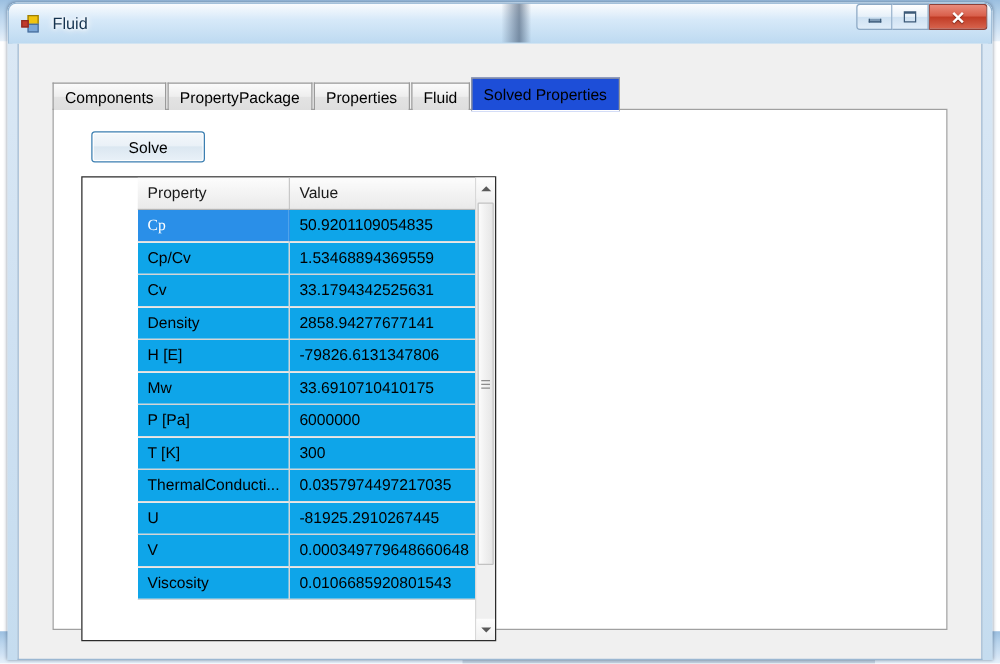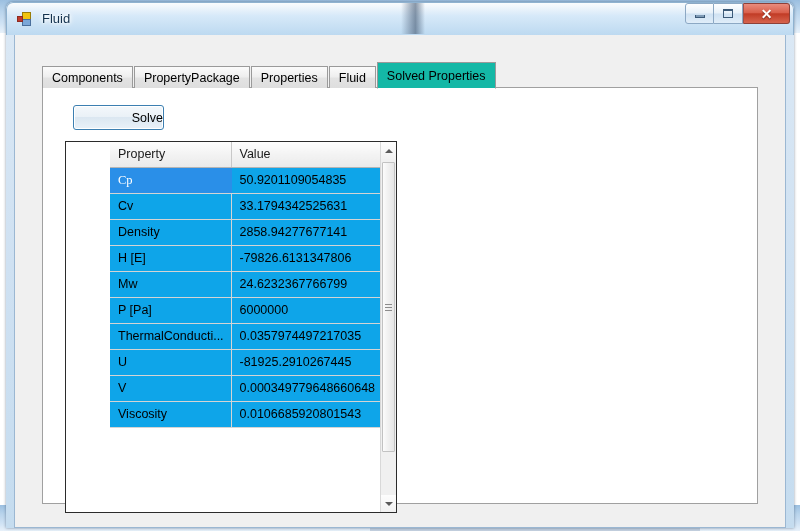--- a/index.html
+++ b/index.html
@@ -211,21 +211,21 @@
     background: linear-gradient(to bottom, #fbfbfb 0%, #eeeeee 48%, #e3e3e3 52%, #dedede 100%);
     border: 1px solid #9a9a9a;
     border-bottom: none;
     box-sizing: border-box;
     white-space: nowrap;
     margin-right: 1px;
     position: relative;
   }
   .tab.active {
     height: 27px;
-    background: #14b8a6;
+    background: #1d4ed8;
     border: 1px solid #9a9a9a;
     border-bottom: 1px solid #ffffff;
     margin-bottom: -1px;
     z-index: 4;
     font-size: 12.5px;
   }
   #tabpanel {
     position: absolute;
     left: 0; top: 23px;
     width: 716px; height: 417px;
@@ -240,21 +240,21 @@
     position: absolute;
     left: 30px; top: 17px;
     width: 91px; height: 25px;
     border: 1px solid #3c7fb1;
     border-radius: 3px;
     background: linear-gradient(to bottom, #f4f8fb 0%, #eaf1f7 46%, #dbe7f1 50%, #e9f1f8 100%);
     box-shadow: inset 0 0 0 1px #ffffff;
     box-sizing: border-box;
     display: flex;
     align-items: center;
-    justify-content: flex-end;
+    justify-content: center;
     font-size: 12.5px;
     color: #000000;
     cursor: default;
   }
 
   
   #datagrid {
     position: absolute;
     left: 22px; top: 53px;
     width: 332px; height: 372px;
@@ -439,38 +439,46 @@
                       <th>Property</th>
                       <th>Value</th>
                     </tr>
                   </thead>
                   <tbody id="grid-body">
                       <tr class="selected">
                         <td class="cell-prop">Cp</td>
                         <td class="cell-value">50.9201109054835</td>
                       </tr>
                       <tr>
+                        <td class="cell-prop">Cp/Cv</td>
+                        <td class="cell-value">1.53468894369559</td>
+                      </tr>
+                      <tr>
                         <td class="cell-prop">Cv</td>
                         <td class="cell-value">33.1794342525631</td>
                       </tr>
                       <tr>
                         <td class="cell-prop">Density</td>
                         <td class="cell-value">2858.94277677141</td>
                       </tr>
                       <tr>
                         <td class="cell-prop">H [E]</td>
                         <td class="cell-value">-79826.6131347806</td>
                       </tr>
                       <tr>
                         <td class="cell-prop">Mw</td>
-                        <td class="cell-value">24.6232367766799</td>
+                        <td class="cell-value">33.6910710410175</td>
                       </tr>
                       <tr>
                         <td class="cell-prop">P [Pa]</td>
                         <td class="cell-value">6000000</td>
+                      </tr>
+                      <tr>
+                        <td class="cell-prop">T [K]</td>
+                        <td class="cell-value">300</td>
                       </tr>
                       <tr>
                         <td class="cell-prop">ThermalConducti...</td>
                         <td class="cell-value">0.0357974497217035</td>
                       </tr>
                       <tr>
                         <td class="cell-prop">U</td>
                         <td class="cell-value">-81925.2910267445</td>
                       </tr>
                       <tr>

